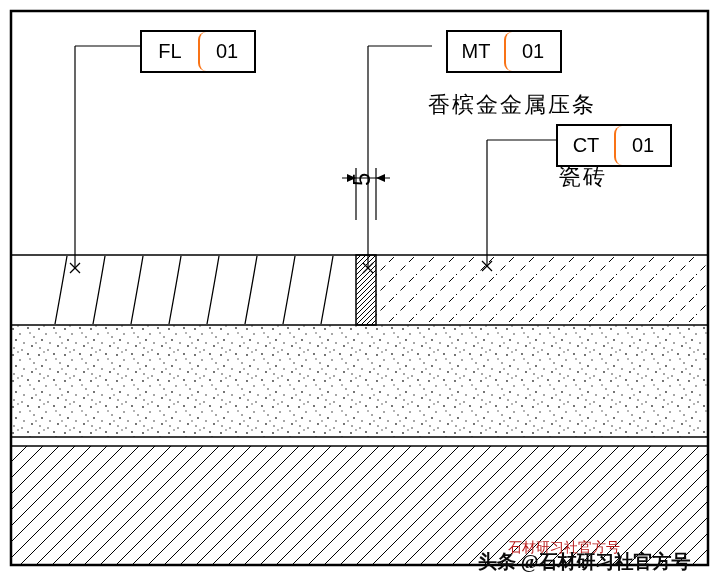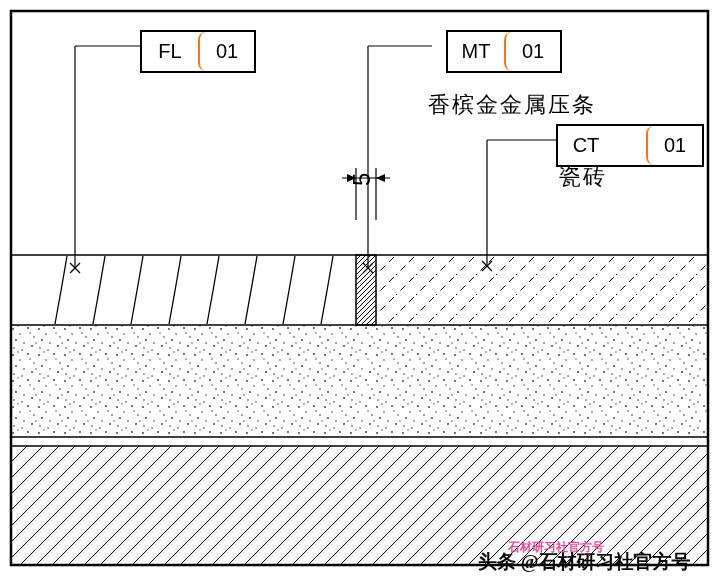--- a/index.html
+++ b/index.html
@@ -10,22 +10,22 @@
 
   .callout { position:absolute; display:flex; height:43px;
              border:2px solid #000; background:#fff; }
   .callout .cell { display:flex; align-items:center; justify-content:center;
                    width:56px; font-size:20px; font-weight:500; }
   .callout .cell + .cell { border-left:2px solid #f97316;border-radius:8px; }
 
   .callout-label { position:absolute; font-size:22px; letter-spacing:2px;
                    color:#000; white-space:nowrap; }
 
-  .watermark-shadow { position:absolute; font-size:12px; font-weight:bold;
-                      color:#ec4899; white-space:nowrap; }
+  .watermark-shadow { position:absolute; font-size:14px; font-weight:normal;
+                      color:#b91c1c; white-space:nowrap; }
   .watermark-main { position:absolute; font-size:19px; font-weight:bold;
                     color:#0a0a0a; white-space:nowrap; }
 </style>
 </head>
 <body>
 
 <div class="canvas">
 
   <svg class="drawing-svg" width="720" height="578" viewBox="0 0 720 578">
     <defs>
@@ -119,21 +119,21 @@
     <div class="cell">FL</div>
     <div class="cell">01</div>
   </div>
 
   <div class="callout" style="left:432px; top:30px;margin-left:14px;">
     <div class="cell">MT</div>
     <div class="cell">01</div>
   </div>
   <div class="callout-label" style="left:428px; top:70px;margin-top:20px;">香槟金金属压条</div>
 
-  <div class="callout" style="left:556px; top:124px;gap:32px;">
+  <div class="callout" style="left:556px; top:124px;">
     <div class="cell">CT</div>
     <div class="cell">01</div>
   </div>
   <div class="callout-label" style="left:559px; top:162px;text-align:center;">瓷砖</div>
 
   <div class="watermark-shadow" style="left:508px; top:539px;">石材研习社官方号</div>
   <div class="watermark-main" style="left:478px; top:549px;font-family:Liberation Serif, serif;">头条 @石材研习社官方号</div>
 
 </div>
 

